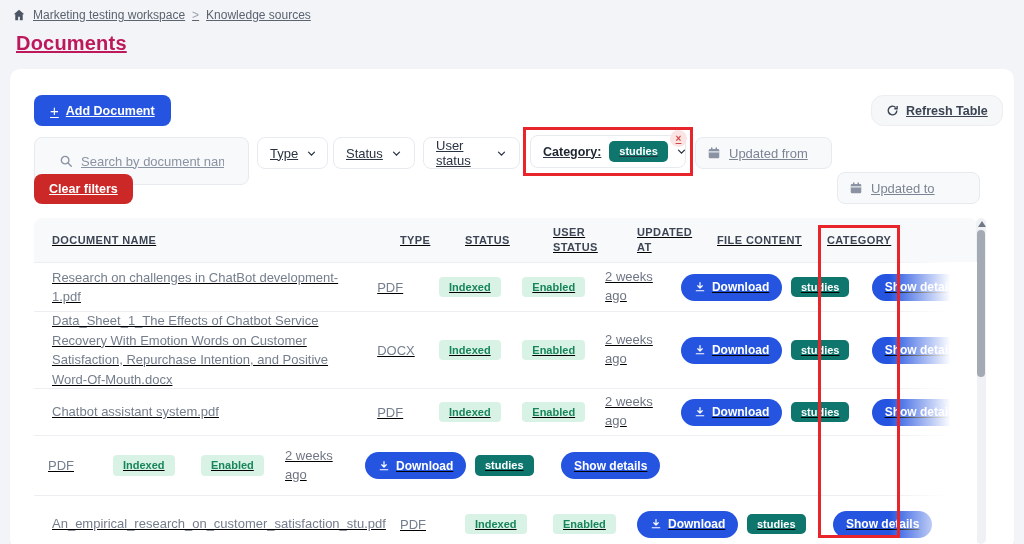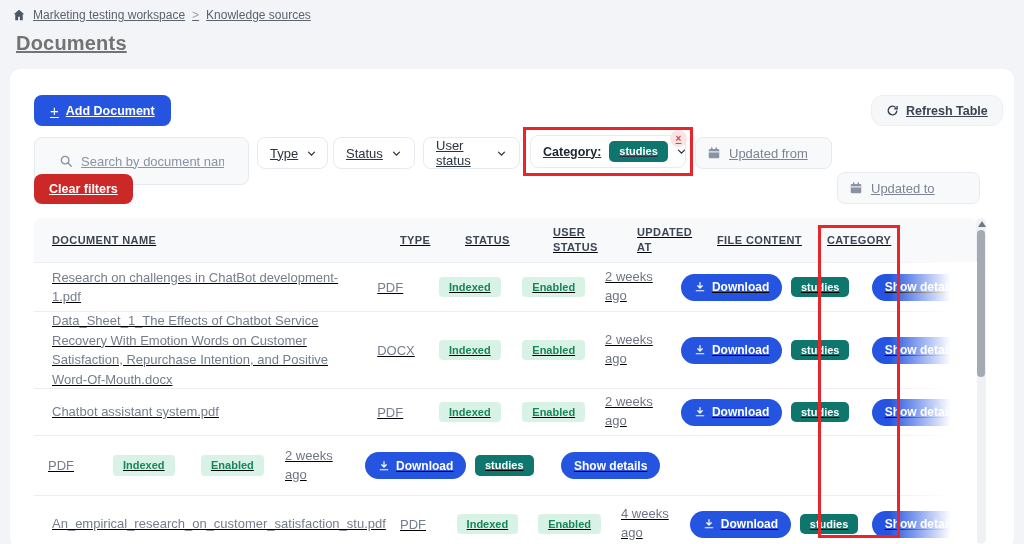--- a/index.html
+++ b/index.html
@@ -3,21 +3,21 @@
 <meta charset="utf-8">
 <style>
   * { margin:0; padding:0; box-sizing:border-box; }
   html,body { width:1024px; height:544px; overflow:hidden; }
   body { font-family:"Liberation Sans", sans-serif; background:#f3f4f7; position:relative; }
   .abs { position:absolute;text-decoration:underline; }
 
   
   .breadcrumb { left:12px; top:8px; display:flex; align-items:center; gap:7px; font-size:12px; color:#5a6370; }
   .breadcrumb .sep { color:#9aa1ad; font-size:12px; }
-  .page-title { left:16px; top:32px; font-size:20px; font-weight:700; color:#737373; letter-spacing:.2px; }
+  .page-title { left:16px; top:32px; font-size:20px; font-weight:700; color:#be185d; letter-spacing:.2px; }
 
   .panel { left:10px; top:69px; width:1004px; height:480px; background:#ffffff; border-radius:10px; box-shadow:0 1px 2px rgba(16,24,40,.04); }
 
   
   .btn { display:inline-flex; align-items:center; justify-content:center; gap:7px; border:none; cursor:pointer;
          font-family:"Liberation Sans",sans-serif; font-weight:700; }
   .btn-primary { background:#2454e0; color:#fff; border-radius:8px; font-size:12.5px; }
   .btn-add { left:34px; top:95px; height:31px; padding:0 16px; }
   .btn-add .plus { font-size:15px; font-weight:400; margin-top:-1px; }
   .btn-refresh { left:871px; top:95px; height:31px; padding:0 14px; background:#f6f7f9; border:1px solid #eceef2;
@@ -352,23 +352,20 @@
         </div>
       <div class="cell c-type">
           <span>PDF</span>
         </div>
       <div class="cell c-status">
           <span class="badge-green">Indexed</span>
         </div>
       <div class="cell c-user">
           <span class="badge-green">Enabled</span>
         </div>
-      <div class="cell c-updated">
-          <span>4 weeks ago</span>
-        </div>
       <div class="cell c-file">
           <button class="btn-pill">
             <svg width="12" height="12" viewBox="0 0 24 24">
               <path d="M12 3v10M7.5 9.5L12 14l4.5-4.5" fill="none" stroke="#fff" stroke-width="2.4" stroke-linecap="round" stroke-linejoin="round"></path>
               <path d="M4.5 19.5h15" stroke="#fff" stroke-width="2.4" stroke-linecap="round"></path>
             </svg>
             <span>Download</span>
           </button>
         </div>
       <div class="cell c-cat">

